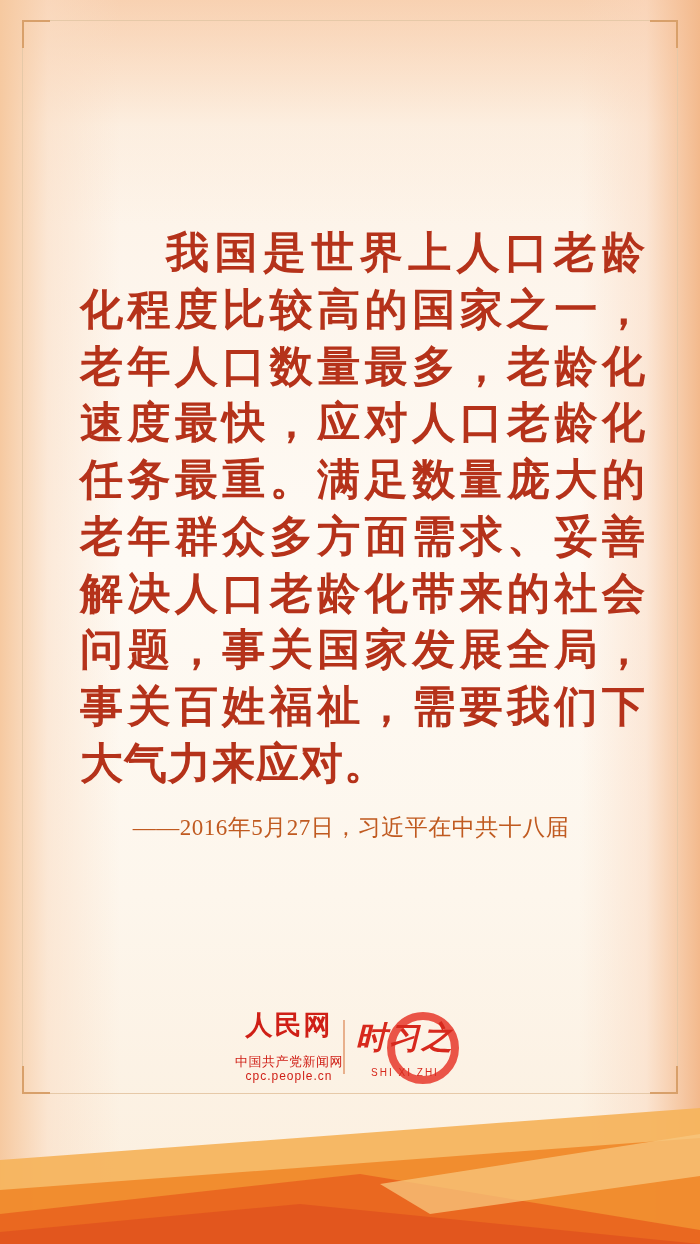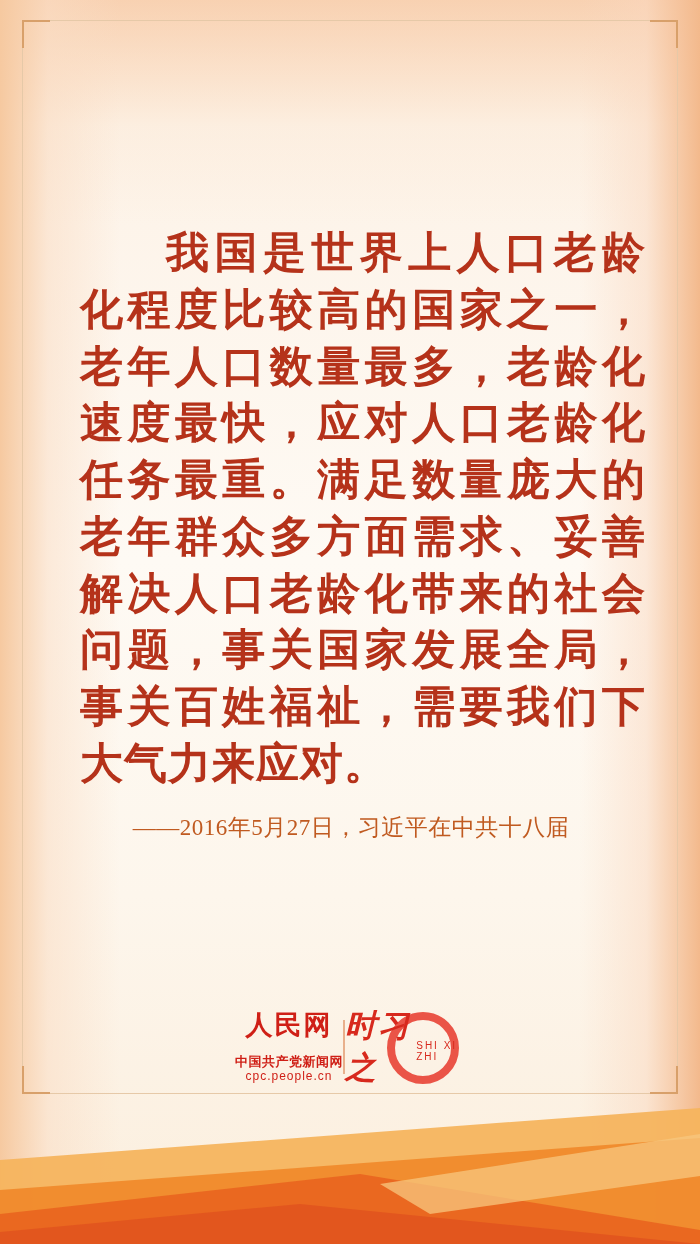--- a/index.html
+++ b/index.html
@@ -122,40 +122,39 @@
     font-weight: 700;
     color: #cf1f16;
     letter-spacing: 2px;
   }
   .people-logo .sub {
     margin-top: 16px;
     font-size: 13px;
     color: #cf1f16;
     letter-spacing: 0.5px;
     font-family: "Liberation Sans", sans-serif;
-    font-weight: bold;
   }
   .people-logo .url {
     margin-top: 2px;
     font-family: Liberation Sans, sans-serif;
     font-size: 12px;
     color: #cf1f16;
     letter-spacing: 1px;
   }
   .divider-bar {
     width: 2px;
     height: 54px;
     background: #e8b08c;
   }
   .shixi-logo {
     position: relative;
     width: 120px;
     height: 74px;
     display: flex;
-    flex-direction: row;
+    flex-direction: column;
     align-items: center;
     justify-content: center;
   }
   .shixi-ring {
     position: absolute;
     right: 6px;
     top: 2px;
     width: 56px;
     height: 56px;
     border-radius: 50%;

